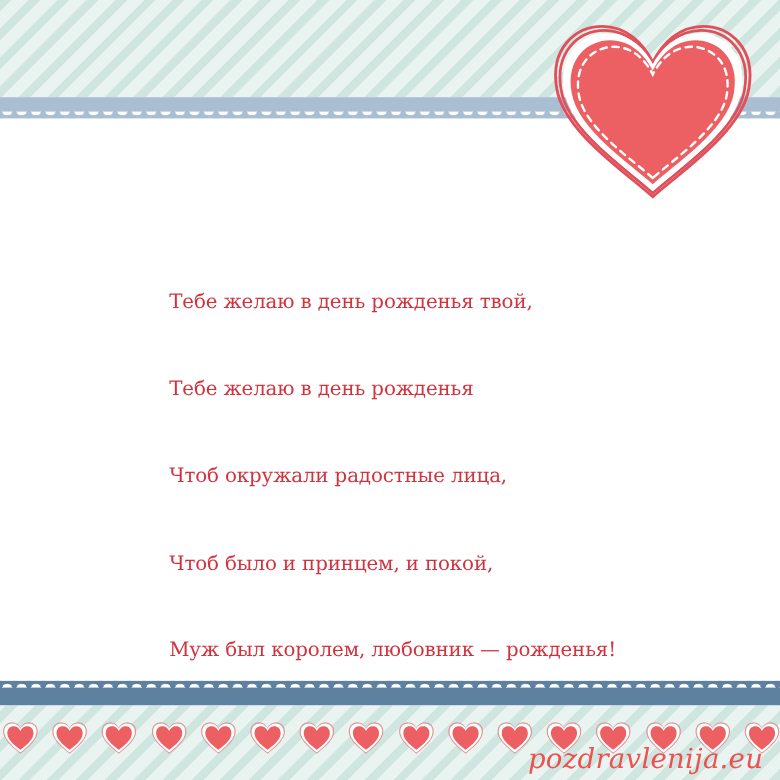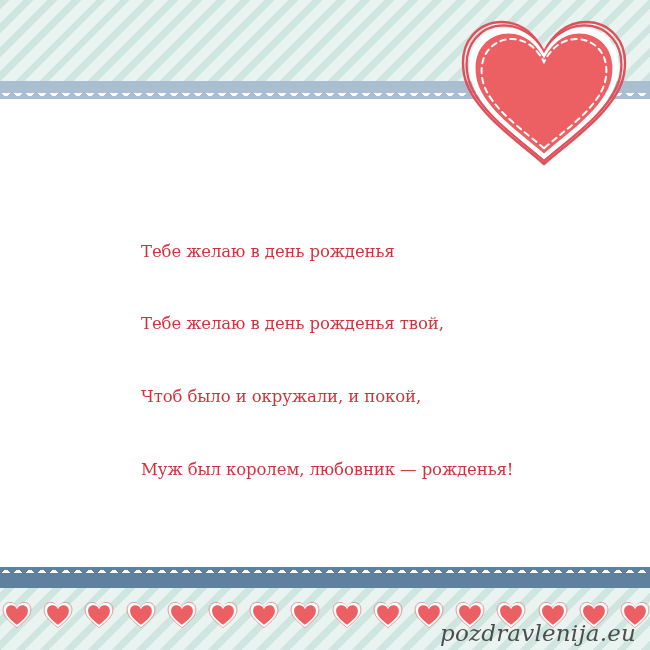--- a/index.html
+++ b/index.html
@@ -114,21 +114,21 @@
   .mini-heart svg { display: block; width: 30px; height: 30px; }
 
   
   #watermark {
     position: absolute;
     right: 14px;
     bottom: 4px;
     font-family: "DejaVu Serif", serif;
     font-style: italic;
     font-size: 23px;
-    color: #404040;
+    color: #ef4444;
     opacity: 0.92;
     letter-spacing: 0.2px;
     white-space: nowrap;
   }
 </style>
 </head>
 <body>
 
 <div id="card">
 
@@ -157,23 +157,24 @@
       </g>
 
       <g transform="translate(86,78) scale(0.77) translate(-86,-78)">
         <use href="#hpath" fill="none" stroke="#ffffff" stroke-width="2.6" stroke-dasharray="7 6" stroke-linecap="round"></use>
       </g>
     </svg>
   </div>
 
   <div id="poem">
     <div class="stanza">
+      <span class="line">Тебе желаю в день рожденья твой,</span>
       <span class="line">Тебе желаю в день рожденья</span>
-      <span class="line">Тебе желаю в день рожденья твой,</span>
-      <span class="line">Чтоб было и окружали, и покой,</span>
+      <span class="line">Чтоб окружали радостные лица,</span>
+      <span class="line">Чтоб было и принцем, и покой,</span>
       <span class="line">Муж был королем, любовник — рожденья!</span>
     </div>
     
   </div>
 
   <div id="bottom-scallops"></div>
   <div id="bottom-band"></div>
   <div id="bottom-stripes" class="stripes"></div>
 
   <div id="heart-strip">

